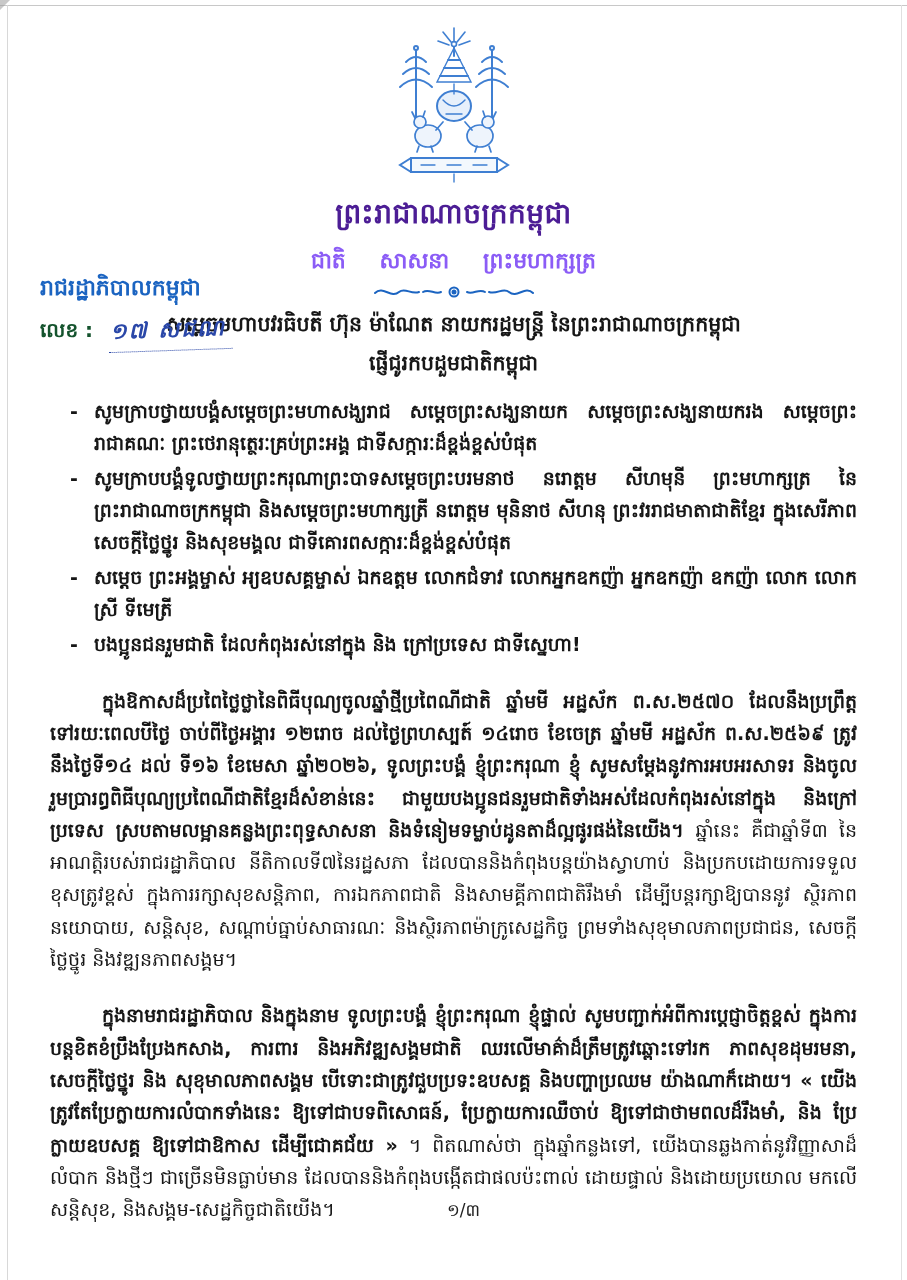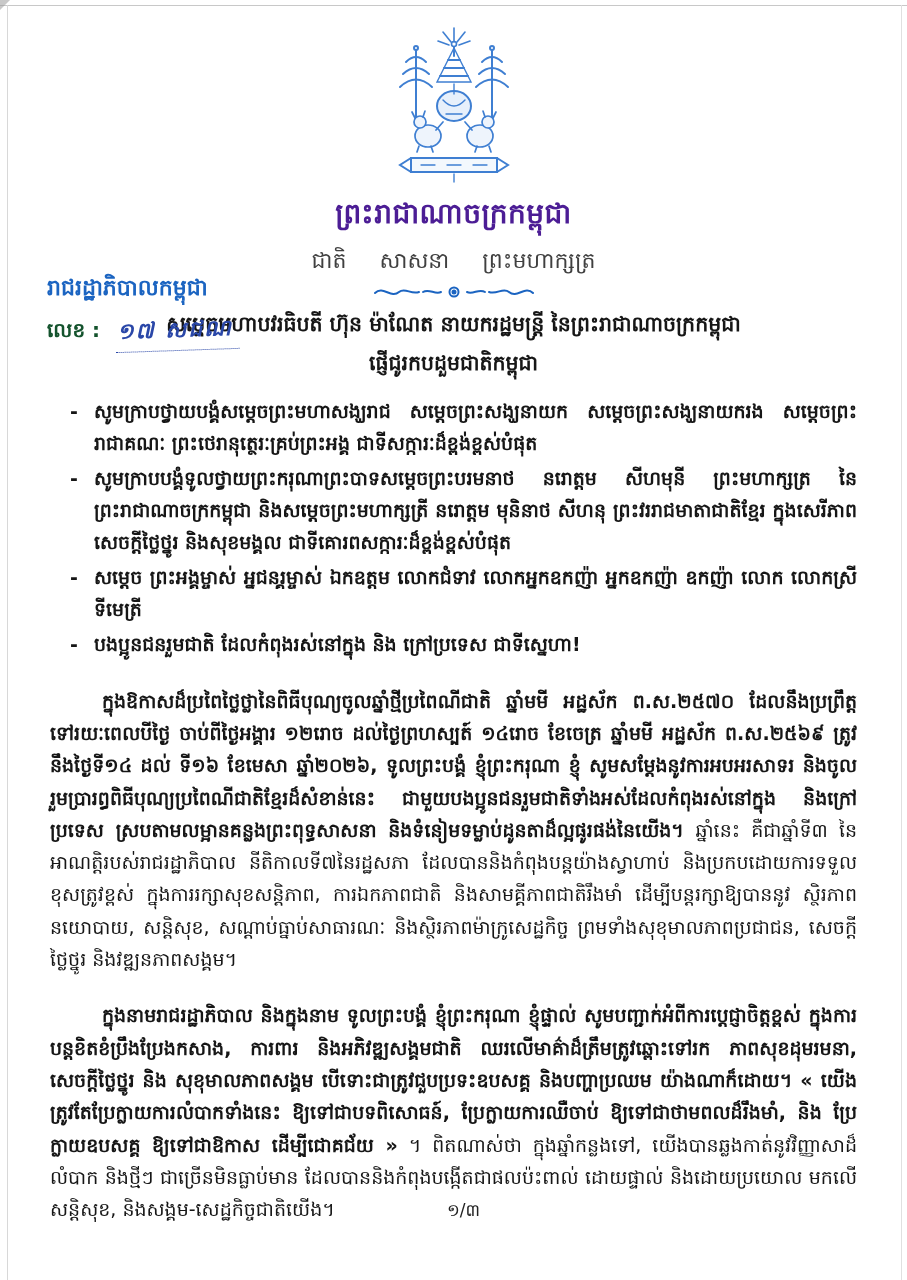--- a/index.html
+++ b/index.html
@@ -19,26 +19,26 @@
     clip-path:polygon(0 0,100% 0,0 100%);opacity:.55;}
 
   .content{padding:0 50px;position:relative;}
 
   .emblem-wrap{text-align:center;margin-top:24px;line-height:0;}
   .kingdom{
     text-align:center;color:#4c1d95;font-weight:bold;
     font-size:28px;margin-top:10px;letter-spacing:.5px;
   }
   .motto{
-    text-align:center;color:#404040;font-weight:normal;
+    text-align:center;color:#8b5cf6;font-weight:bold;
     font-size:22px;margin-top:10px;word-spacing:26px;
   }
   .flourish-wrap{text-align:center;margin-top:4px;line-height:0;}
 
-  .letterhead{position:absolute;left:47px;top:250px;color:#1b64c1;}
+  .letterhead{position:absolute;left:40px;top:250px;color:#1b64c1;}
   .gov-line{font-size:22px;font-weight:bold;}
   .num-line{margin-top:10px;font-size:20px;font-weight:bold;white-space:nowrap;}
   .num-label{color:#14532d;}
   .num-value{
     display:inline-block;color:#2a47a8;font-style:italic;font-weight:600;
     font-size:22px;border-bottom:1.5px dotted #2a47a8;
     transform:rotate(-2deg);margin-left:8px;padding:0 6px 2px 2px;
     letter-spacing:2px;
   }
 
@@ -157,21 +157,21 @@
       <div class="sal-row">
         <span class="dash">-</span>
         <span class="sal-text">សូមក្រាបថ្វាយបង្គំសម្តេចព្រះមហាសង្ឃរាជ សម្តេចព្រះសង្ឃនាយក សម្តេចព្រះសង្ឃនាយករង សម្តេចព្រះរាជាគណៈ ព្រះថេរានុត្ថេរៈគ្រប់ព្រះអង្គ ជាទីសក្ការៈដ៏ខ្ពង់ខ្ពស់បំផុត</span>
       </div>
       <div class="sal-row">
         <span class="dash">-</span>
         <span class="sal-text">សូមក្រាបបង្គំទូលថ្វាយព្រះករុណាព្រះបាទសម្តេចព្រះបរមនាថ នរោត្តម សីហមុនី ព្រះមហាក្សត្រ នៃព្រះរាជាណាចក្រកម្ពុជា និងសម្តេចព្រះមហាក្សត្រី នរោត្តម មុនិនាថ សីហនុ ព្រះវររាជមាតាជាតិខ្មែរ ក្នុងសេរីភាព សេចក្តីថ្លៃថ្នូរ និងសុខមង្គល ជាទីគោរពសក្ការៈដ៏ខ្ពង់ខ្ពស់បំផុត</span>
       </div>
       <div class="sal-row">
         <span class="dash">-</span>
-        <span class="sal-text">សម្តេច ព្រះអង្គម្ចាស់ អ្នជនរ្គម្ចាស់ ឯកឧត្តម លោកជំទាវ លោកអ្នកឧកញ៉ា អ្នកឧកញ៉ា ឧកញ៉ា លោក លោកស្រី ទីមេត្រី</span>
+        <span class="sal-text">សម្តេច ព្រះអង្គម្ចាស់ អ្យឧបសគ្គម្ចាស់ ឯកឧត្តម លោកជំទាវ លោកអ្នកឧកញ៉ា អ្នកឧកញ៉ា ឧកញ៉ា លោក លោកស្រី ទីមេត្រី</span>
       </div>
       <div class="sal-row">
         <span class="dash">-</span>
         <span class="sal-text">បងប្អូនជនរួមជាតិ ដែលកំពុងរស់នៅក្នុង និង ក្រៅប្រទេស ជាទីស្នេហា!</span>
       </div>
     </div>
 
   <p class="para"><span class="seg bold">ក្នុងឱកាសដ៏ប្រពៃថ្លៃថ្លានៃពិធីបុណ្យចូលឆ្នាំថ្មីប្រពៃណីជាតិ ឆ្នាំមមី អដ្ឋស័ក ព.ស.២៥៧០ ដែលនឹងប្រព្រឹត្តទៅរយៈពេលបីថ្ងៃ ចាប់ពីថ្ងៃអង្គារ ១២រោច ដល់ថ្ងៃព្រហស្បត៍ ១៤រោច ខែចេត្រ ឆ្នាំមមី អដ្ឋស័ក ព.ស.២៥៦៩ ត្រូវនឹងថ្ងៃទី១៤ ដល់ ទី១៦ ខែមេសា ឆ្នាំ២០២៦, ទូលព្រះបង្គំ ខ្ញុំព្រះករុណា ខ្ញុំ សូមសម្តែងនូវការអបអរសាទរ និងចូលរួមប្រារព្ធពិធីបុណ្យប្រពៃណីជាតិខ្មែរដ៏សំខាន់នេះ ជាមួយបងប្អូនជនរួមជាតិទាំងអស់ដែលកំពុងរស់នៅក្នុង និងក្រៅប្រទេស ស្របតាមលម្អានគន្លងព្រះពុទ្ធសាសនា និងទំនៀមទម្លាប់ដូនតាដ៏ល្អផូរផង់នៃយើង។ </span><span class="seg">ឆ្នាំនេះ គឺជាឆ្នាំទី៣ នៃអាណត្តិរបស់រាជរដ្ឋាភិបាល នីតិកាលទី៧នៃរដ្ឋសភា ដែលបាននិងកំពុងបន្តយ៉ាងស្វាហាប់ និងប្រកបដោយការទទួលខុសត្រូវខ្ពស់ ក្នុងការរក្សាសុខសន្តិភាព, ការឯកភាពជាតិ និងសាមគ្គីភាពជាតិរឹងមាំ ដើម្បីបន្តរក្សាឱ្យបាននូវ ស្ថិរភាពនយោបាយ, សន្តិសុខ, សណ្តាប់ធ្នាប់សាធារណៈ និងស្ថិរភាពម៉ាក្រូសេដ្ឋកិច្ច ព្រមទាំងសុខុមាលភាពប្រជាជន, សេចក្តីថ្លៃថ្នូរ និងវឌ្ឍនភាពសង្គម។</span></p>
   <p class="para"><span class="seg bold">ក្នុងនាមរាជរដ្ឋាភិបាល និងក្នុងនាម ទូលព្រះបង្គំ ខ្ញុំព្រះករុណា ខ្ញុំផ្ទាល់ សូមបញ្ជាក់អំពីការប្តេជ្ញាចិត្តខ្ពស់ ក្នុងការបន្តខិតខំប្រឹងប្រែងកសាង, ការពារ និងអភិវឌ្ឍសង្គមជាតិ ឈរលើមាគ៌ាដ៏ត្រឹមត្រូវឆ្ពោះទៅរក ភាពសុខដុមរមនា, សេចក្តីថ្លៃថ្នូរ និង សុខុមាលភាពសង្គម បើទោះជាត្រូវជួបប្រទះឧបសគ្គ និងបញ្ហាប្រឈម យ៉ាងណាក៏ដោយ។ « យើងត្រូវតែប្រែក្លាយការលំបាកទាំងនេះ ឱ្យទៅជាបទពិសោធន៍, ប្រែក្លាយការឈឺចាប់ ឱ្យទៅជាថាមពលដ៏រឹងមាំ, និង ប្រែក្លាយឧបសគ្គ ឱ្យទៅជាឱកាស ដើម្បីជោគជ័យ »</span><span class="seg"> ។ ពិតណាស់ថា ក្នុងឆ្នាំកន្លងទៅ, យើងបានឆ្លងកាត់នូវវិញ្ញាសាដ៏លំបាក និងថ្មីៗ ជាច្រើនមិនធ្លាប់មាន ដែលបាននិងកំពុងបង្កើតជាផលប៉ះពាល់ ដោយផ្ទាល់ និងដោយប្រយោល មកលើសន្តិសុខ, និងសង្គម-សេដ្ឋកិច្ចជាតិយើង។</span></p>
 

